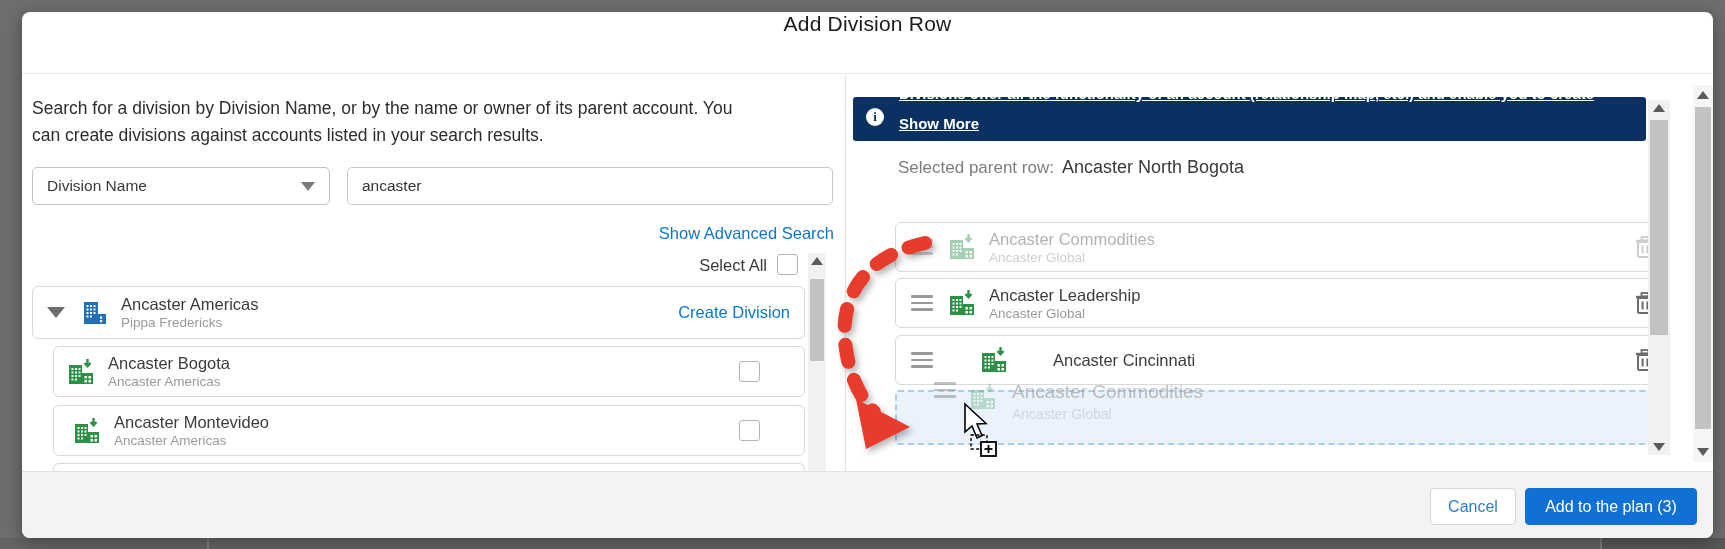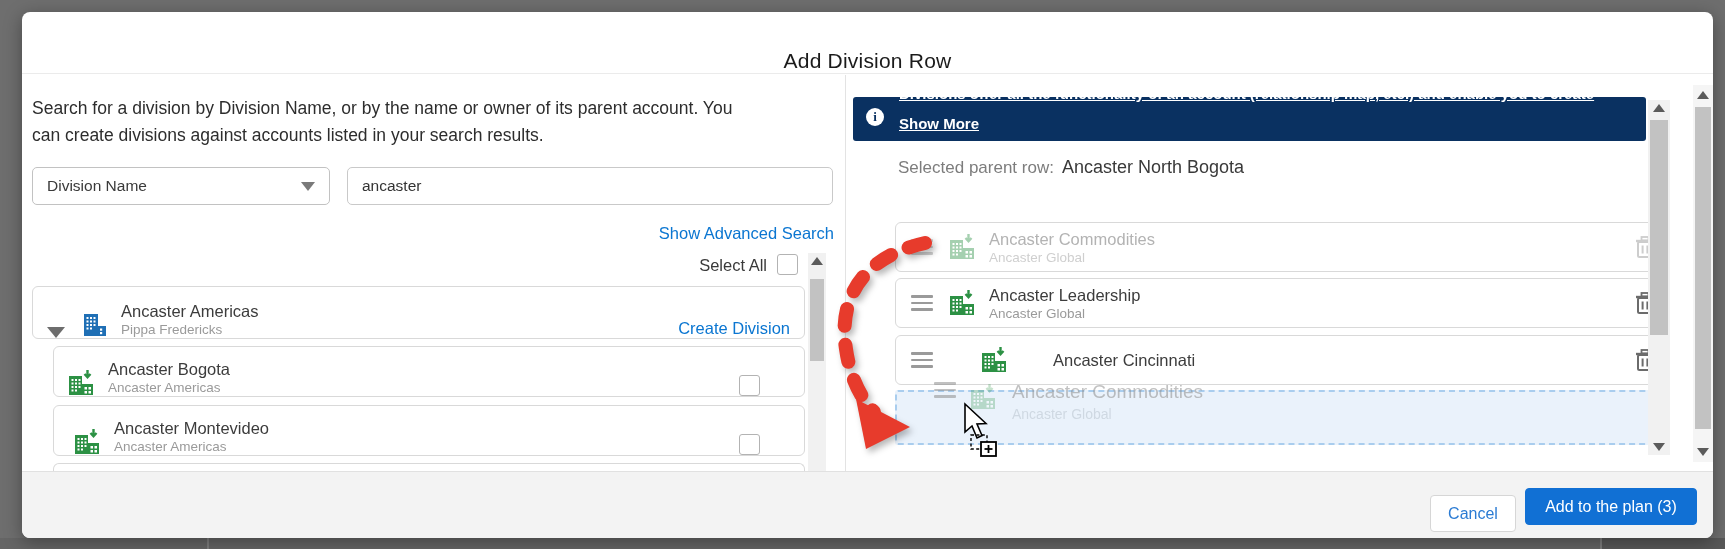--- a/index.html
+++ b/index.html
@@ -9,42 +9,42 @@
   
   .bottom-strip { position:absolute; left:0; top:538px; width:1725px; height:11px; background:#656565; }
   .bottom-strip .v1 { position:absolute; left:207px; top:0; width:2px; height:11px; background:#7e7e7e; }
   .bottom-strip .v2 { position:absolute; left:1600px; top:0; width:2px; height:11px; background:#7e7e7e; }
   .bottom-strip .darker { position:absolute; left:1602px; top:0; right:0; height:11px; background:#585858; }
 
   .modal { position:absolute; left:22px; top:12px; width:1691px; height:526px; background:#fff;
            border-radius:8px; box-shadow:0 4px 18px rgba(0,0,0,.35); }
 
   .modal-header { position:absolute; left:0; top:0; width:100%; height:62px; border-bottom:1px solid #ebebeb;
-                  display:flex; align-items:flex-end; justify-content:center; border-radius:8px 8px 0 0; }
+                  display:flex; align-items:flex-start; justify-content:center; border-radius:8px 8px 0 0; }
   .modal-title { font-size:21px; color:#1b1b1b; font-weight:500; letter-spacing:.2px; }
 
   .modal-body { position:absolute; left:0; top:63px; width:100%; height:396px; overflow:hidden; }
 
   
   .intro { position:absolute; left:10px; top:20px; width:705px; font-size:17.5px; line-height:27px; color:#2d2d2d; }
 
   .select-box { position:absolute; left:10px; top:92px; width:298px; height:38px; border:1px solid #c2c2c2;
                 border-radius:5px; display:flex; align-items:center; padding:0 14px; font-size:15.5px; color:#3a3a3a; background:#fff; cursor:pointer; }
   .select-box .caret { margin-left:auto; width:0; height:0; border-left:7px solid transparent; border-right:7px solid transparent; border-top:9px solid #7a7a7a; }
 
   .search-input { position:absolute; left:325px; top:92px; width:486px; height:38px; border:1px solid #c9c9c9;
                   border-radius:5px; padding:0 14px; font-size:15.5px; color:#333; font-family:"Liberation Sans",sans-serif; }
 
   .adv-link { position:absolute; left:501px; top:149px; width:311px; text-align:right; font-size:16.5px; color:#0b76d1; cursor:pointer; }
 
   .select-all-label { position:absolute; left:500px; top:181px; width:245px; text-align:right; font-size:16.5px; color:#3a3a3a; }
   .checkbox { width:21px; height:21px; border:1px solid #b3b3b3; border-radius:3px; background:#fff; }
   .select-all-cb { position:absolute; left:755px; top:179px; }
 
-  .result-row { position:absolute; background:#fff; border:1px solid #d9d9d9; border-radius:6px; display:flex; align-items:flex-end; }
+  .result-row { position:absolute; background:#fff; border:1px solid #d9d9d9; border-radius:6px; display:flex; align-items:center; }
   .parent-row { left:10px; top:211px; width:773px; height:53px; padding:0 14px; }
   .child-row  { width:752px; height:51px; padding:0 14px; left:31px; }
   .child-row.r0 { top:271px; } .child-row.r1 { top:330px;padding-left:20px; }
   .partial-row { left:31px; top:388px; width:752px; height:30px; border-radius:6px 6px 0 0; border-bottom:none; }
 
   .caret-down { width:0; height:0; border-left:9px solid transparent; border-right:9px solid transparent; border-top:11px solid #6d6d6d; margin-right:16px; cursor:pointer; }
   .row-text { display:flex; flex-direction:column; justify-content:center; margin-left:14px; }
   .row-title { font-size:16.5px; color:#3c3c3c; line-height:20px; }
   .row-sub { font-size:13.5px; color:#9a9a9a; line-height:17px; }
   .create-link { margin-left:auto; font-size:16.5px; color:#0b76d1; cursor:pointer; }
@@ -101,21 +101,21 @@
   
   .sb-outer { position:absolute; left:1671px; top:73px; width:20px; height:377px; background:#f5f5f5; }
 
   .red-arrow { position:absolute; left:778px; top:152px; width:170px; height:230px; pointer-events:none;
                filter:drop-shadow(3px 4px 3px rgba(0,0,0,.28)); }
 
   
   .modal-footer { position:absolute; left:0; top:459px; width:100%; height:67px; background:#f3f3f3;
                   border-top:1px solid #e1e1e1; border-radius:0 0 8px 8px; }
   .btn-cancel { position:absolute; left:1408px; top:16px; width:86px; height:37px; background:#fff; border:1px solid #d6d6d6;
-                border-radius:4px; color:#2b7bd3; font-size:16px; font-family:"Liberation Sans",sans-serif; cursor:pointer;margin-top:7px; }
+                border-radius:4px; color:#2b7bd3; font-size:16px; font-family:"Liberation Sans",sans-serif; cursor:pointer; }
   .btn-primary { position:absolute; left:1503px; top:16px; width:172px; height:37px; background:#1170d4; border:1px solid #1170d4;
                  border-radius:4px; color:#fff; font-size:16px; font-family:"Liberation Sans",sans-serif; cursor:pointer; }
 </style>
 </head>
 <body>
 
 <svg width="0" height="0" style="position:absolute">
   <defs>
     <symbol id="sym-division" viewBox="0 0 26 26">
       <rect x="1" y="6" width="13" height="19" fill="currentColor"></rect>

